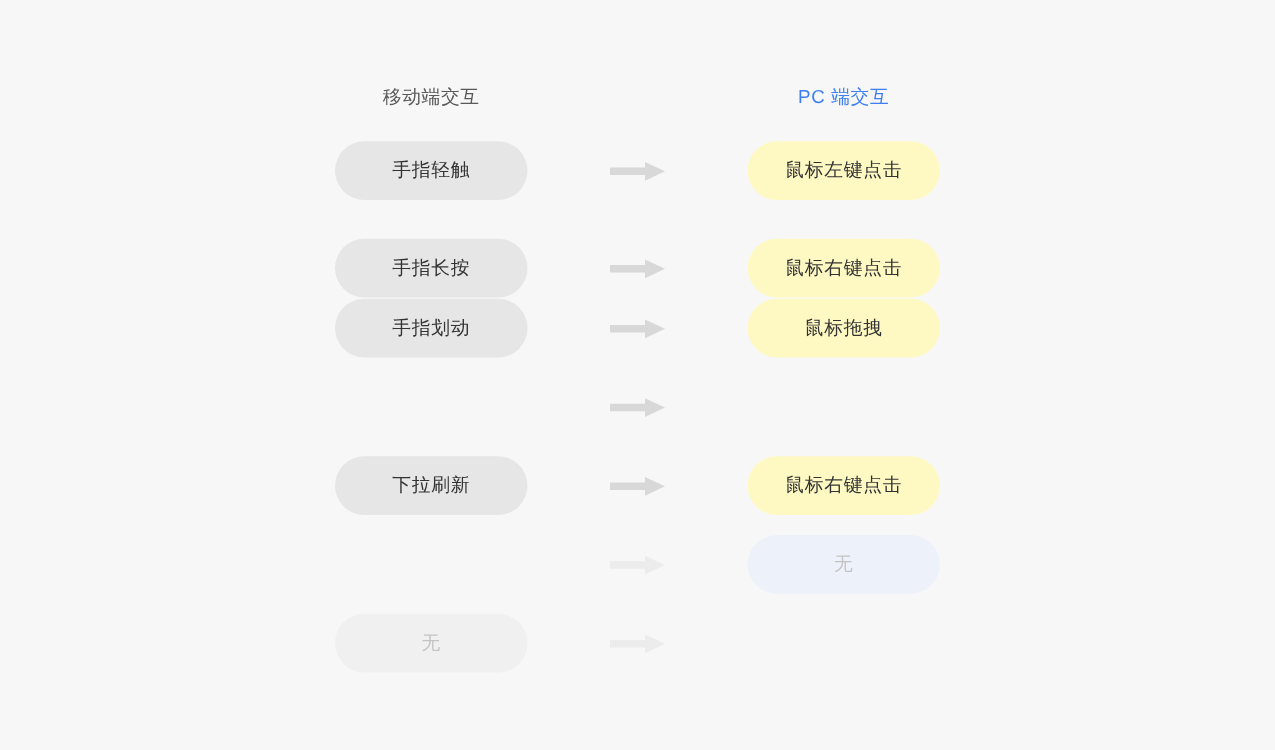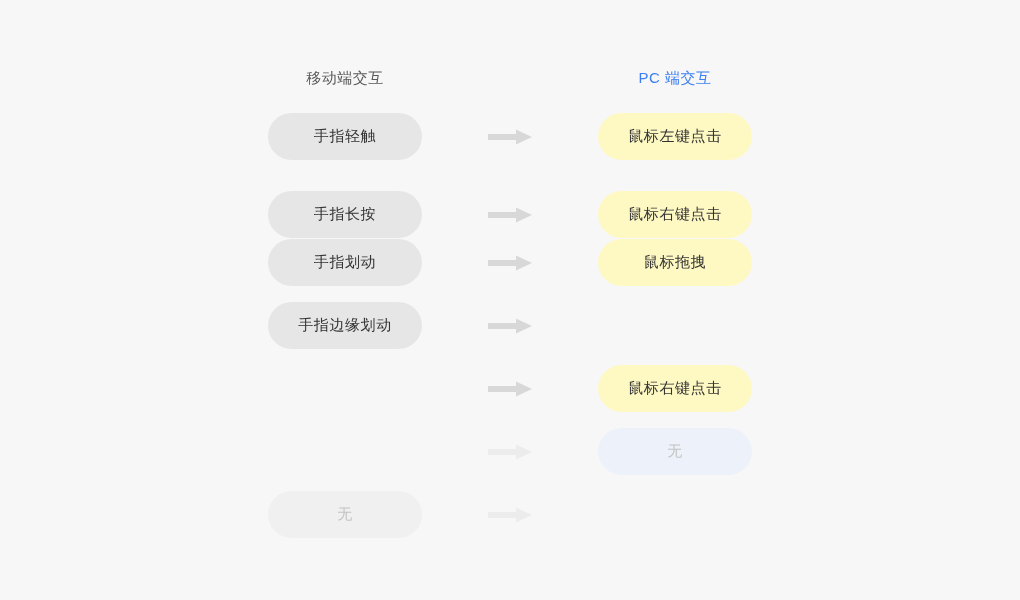--- a/index.html
+++ b/index.html
@@ -144,31 +144,31 @@
           <svg width="44" height="16" viewBox="0 0 44 16" xmlns="http://www.w3.org/2000/svg">
             <rect class="shaft" x="0" y="5" width="30" height="6"></rect>
             <polygon class="head" points="28,0.5 44,8 28,15.5"></polygon>
           </svg>
         </div>
         <div class="pill right blue">
           <span>鼠标拖拽</span>
         </div>
       </div>
       <div class="row" style="top: 302px;">
-        <div class="pill left grey">
-          <span>手指边缘划动</span>
-        </div>
         <div class="arrow">
           <svg width="44" height="16" viewBox="0 0 44 16" xmlns="http://www.w3.org/2000/svg">
             <rect class="shaft" x="0" y="5" width="30" height="6"></rect>
             <polygon class="head" points="28,0.5 44,8 28,15.5"></polygon>
           </svg>
         </div>
       </div>
       <div class="row" style="top: 365px;">
+        <div class="pill left grey">
+          <span>下拉刷新</span>
+        </div>
         <div class="arrow">
           <svg width="44" height="16" viewBox="0 0 44 16" xmlns="http://www.w3.org/2000/svg">
             <rect class="shaft" x="0" y="5" width="30" height="6"></rect>
             <polygon class="head" points="28,0.5 44,8 28,15.5"></polygon>
           </svg>
         </div>
         <div class="pill right blue">
           <span>鼠标右键点击</span>
         </div>
       </div>

